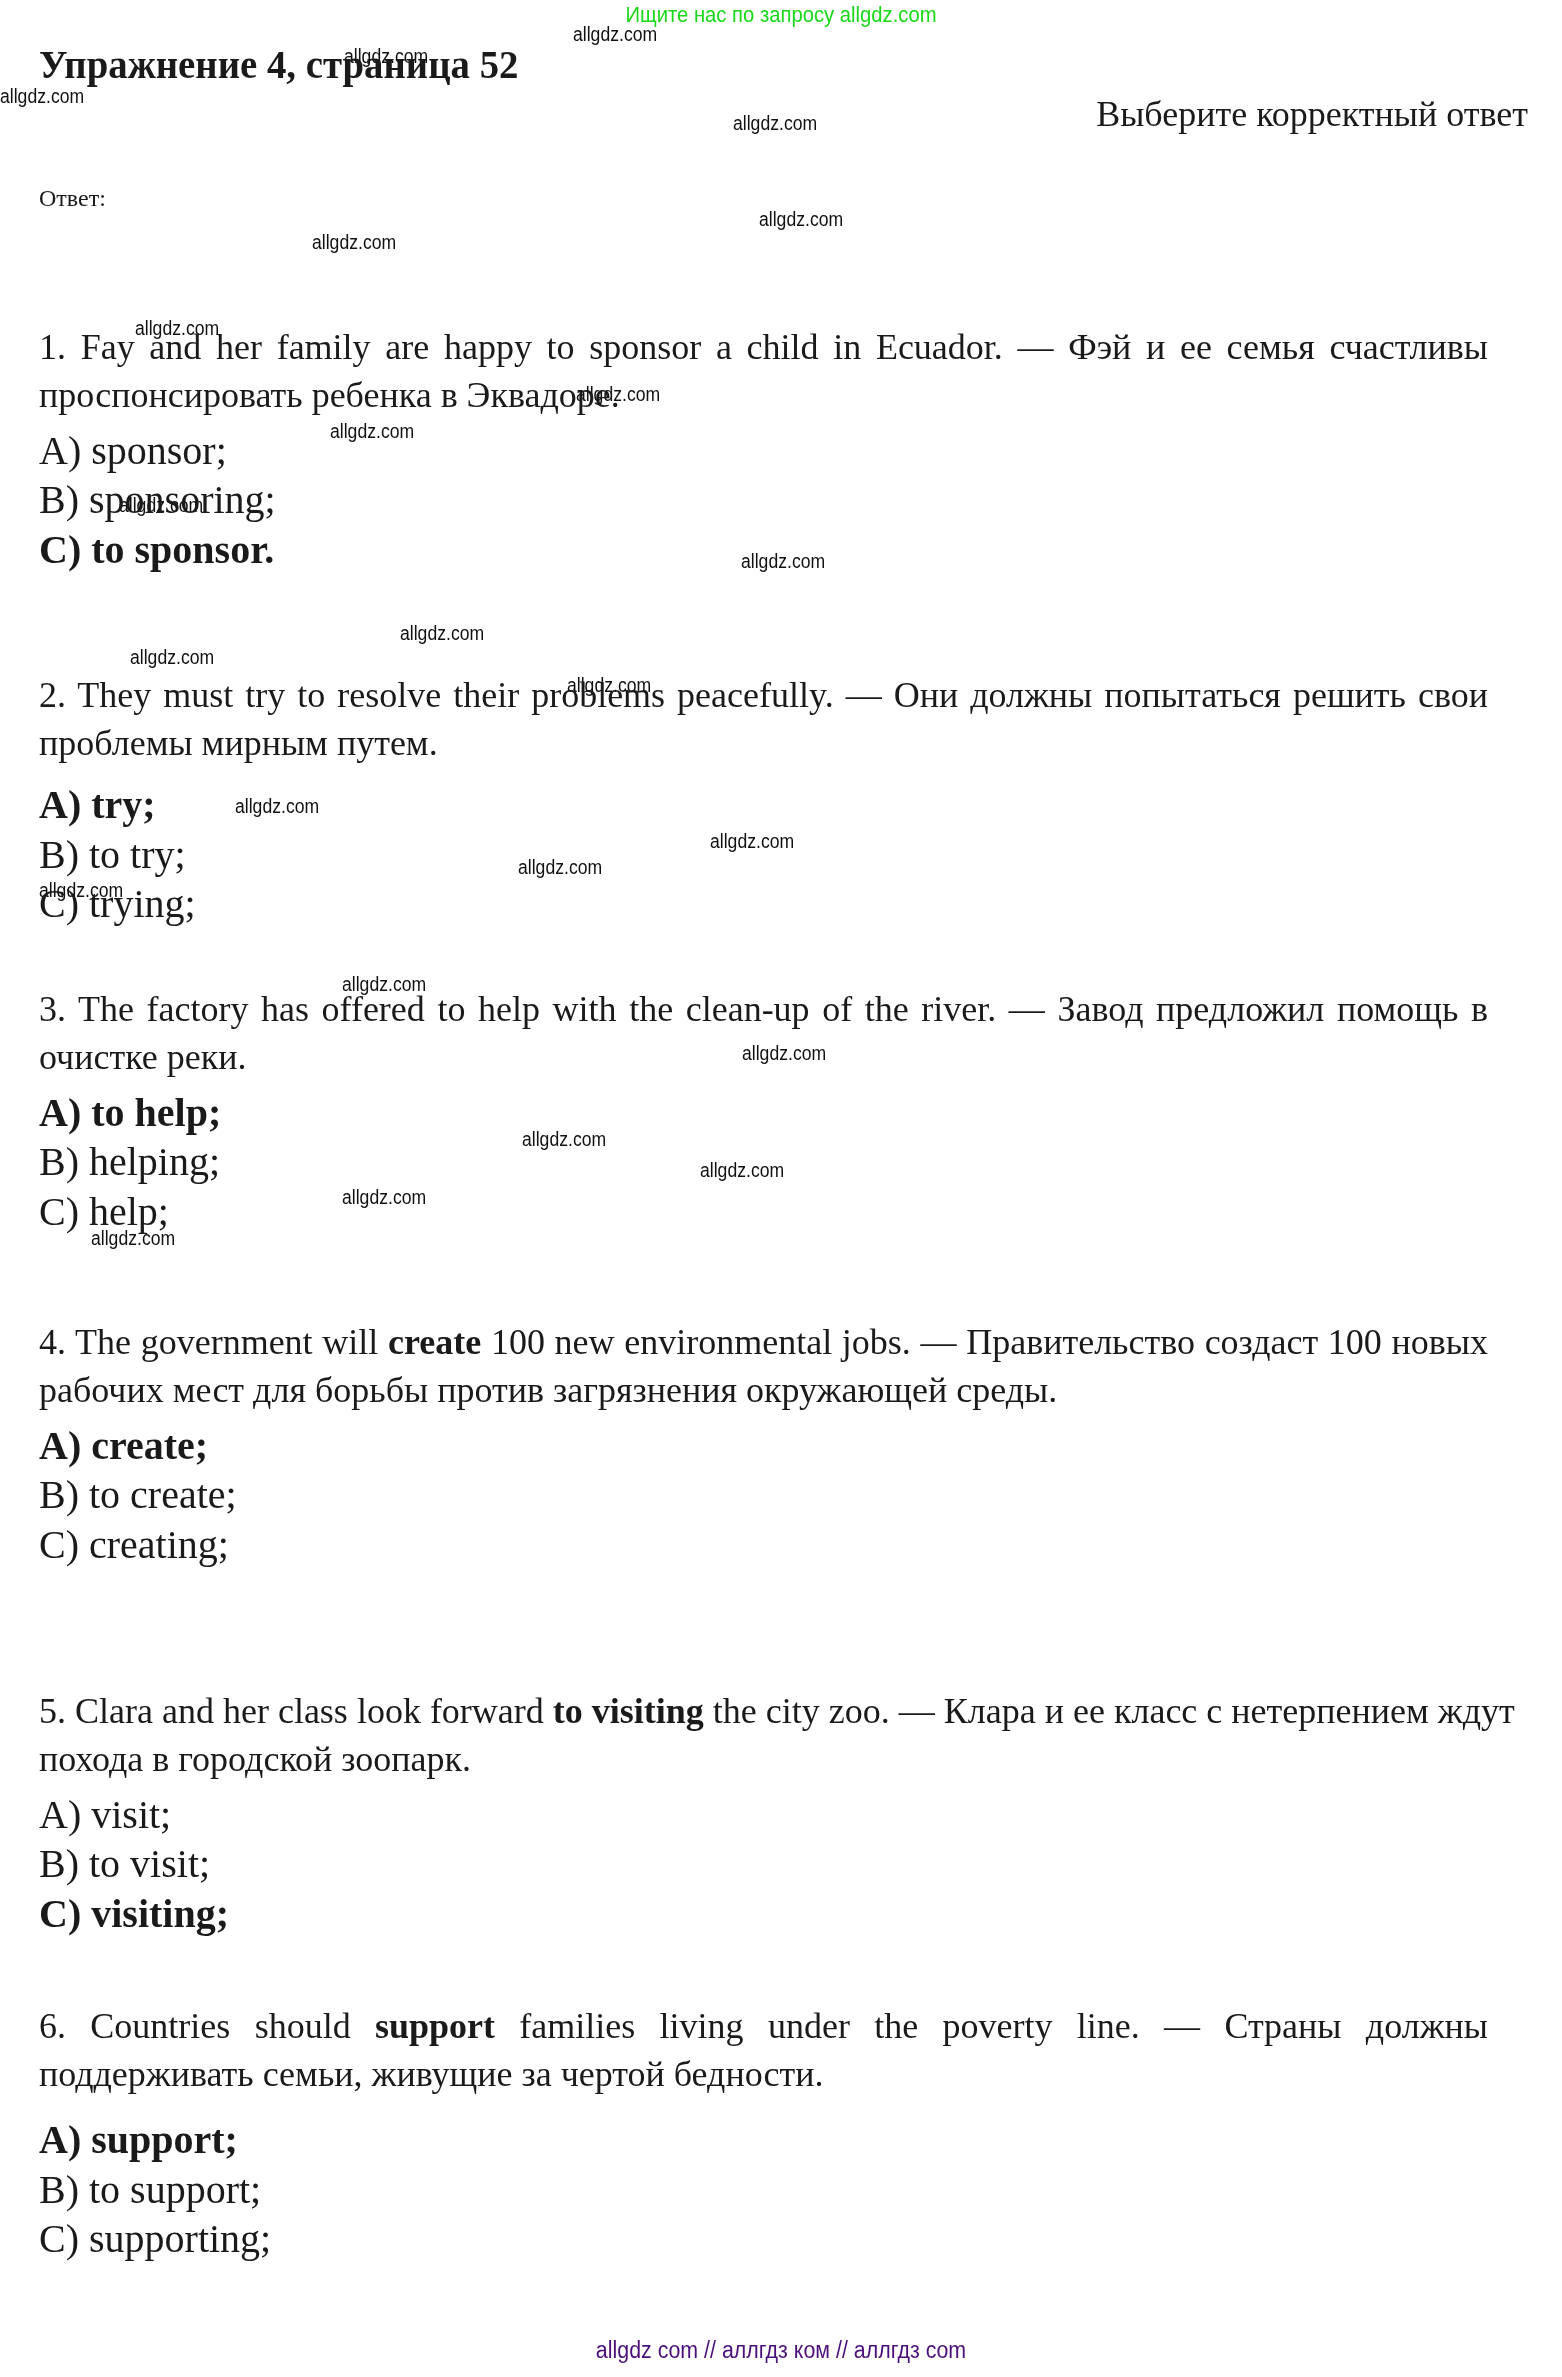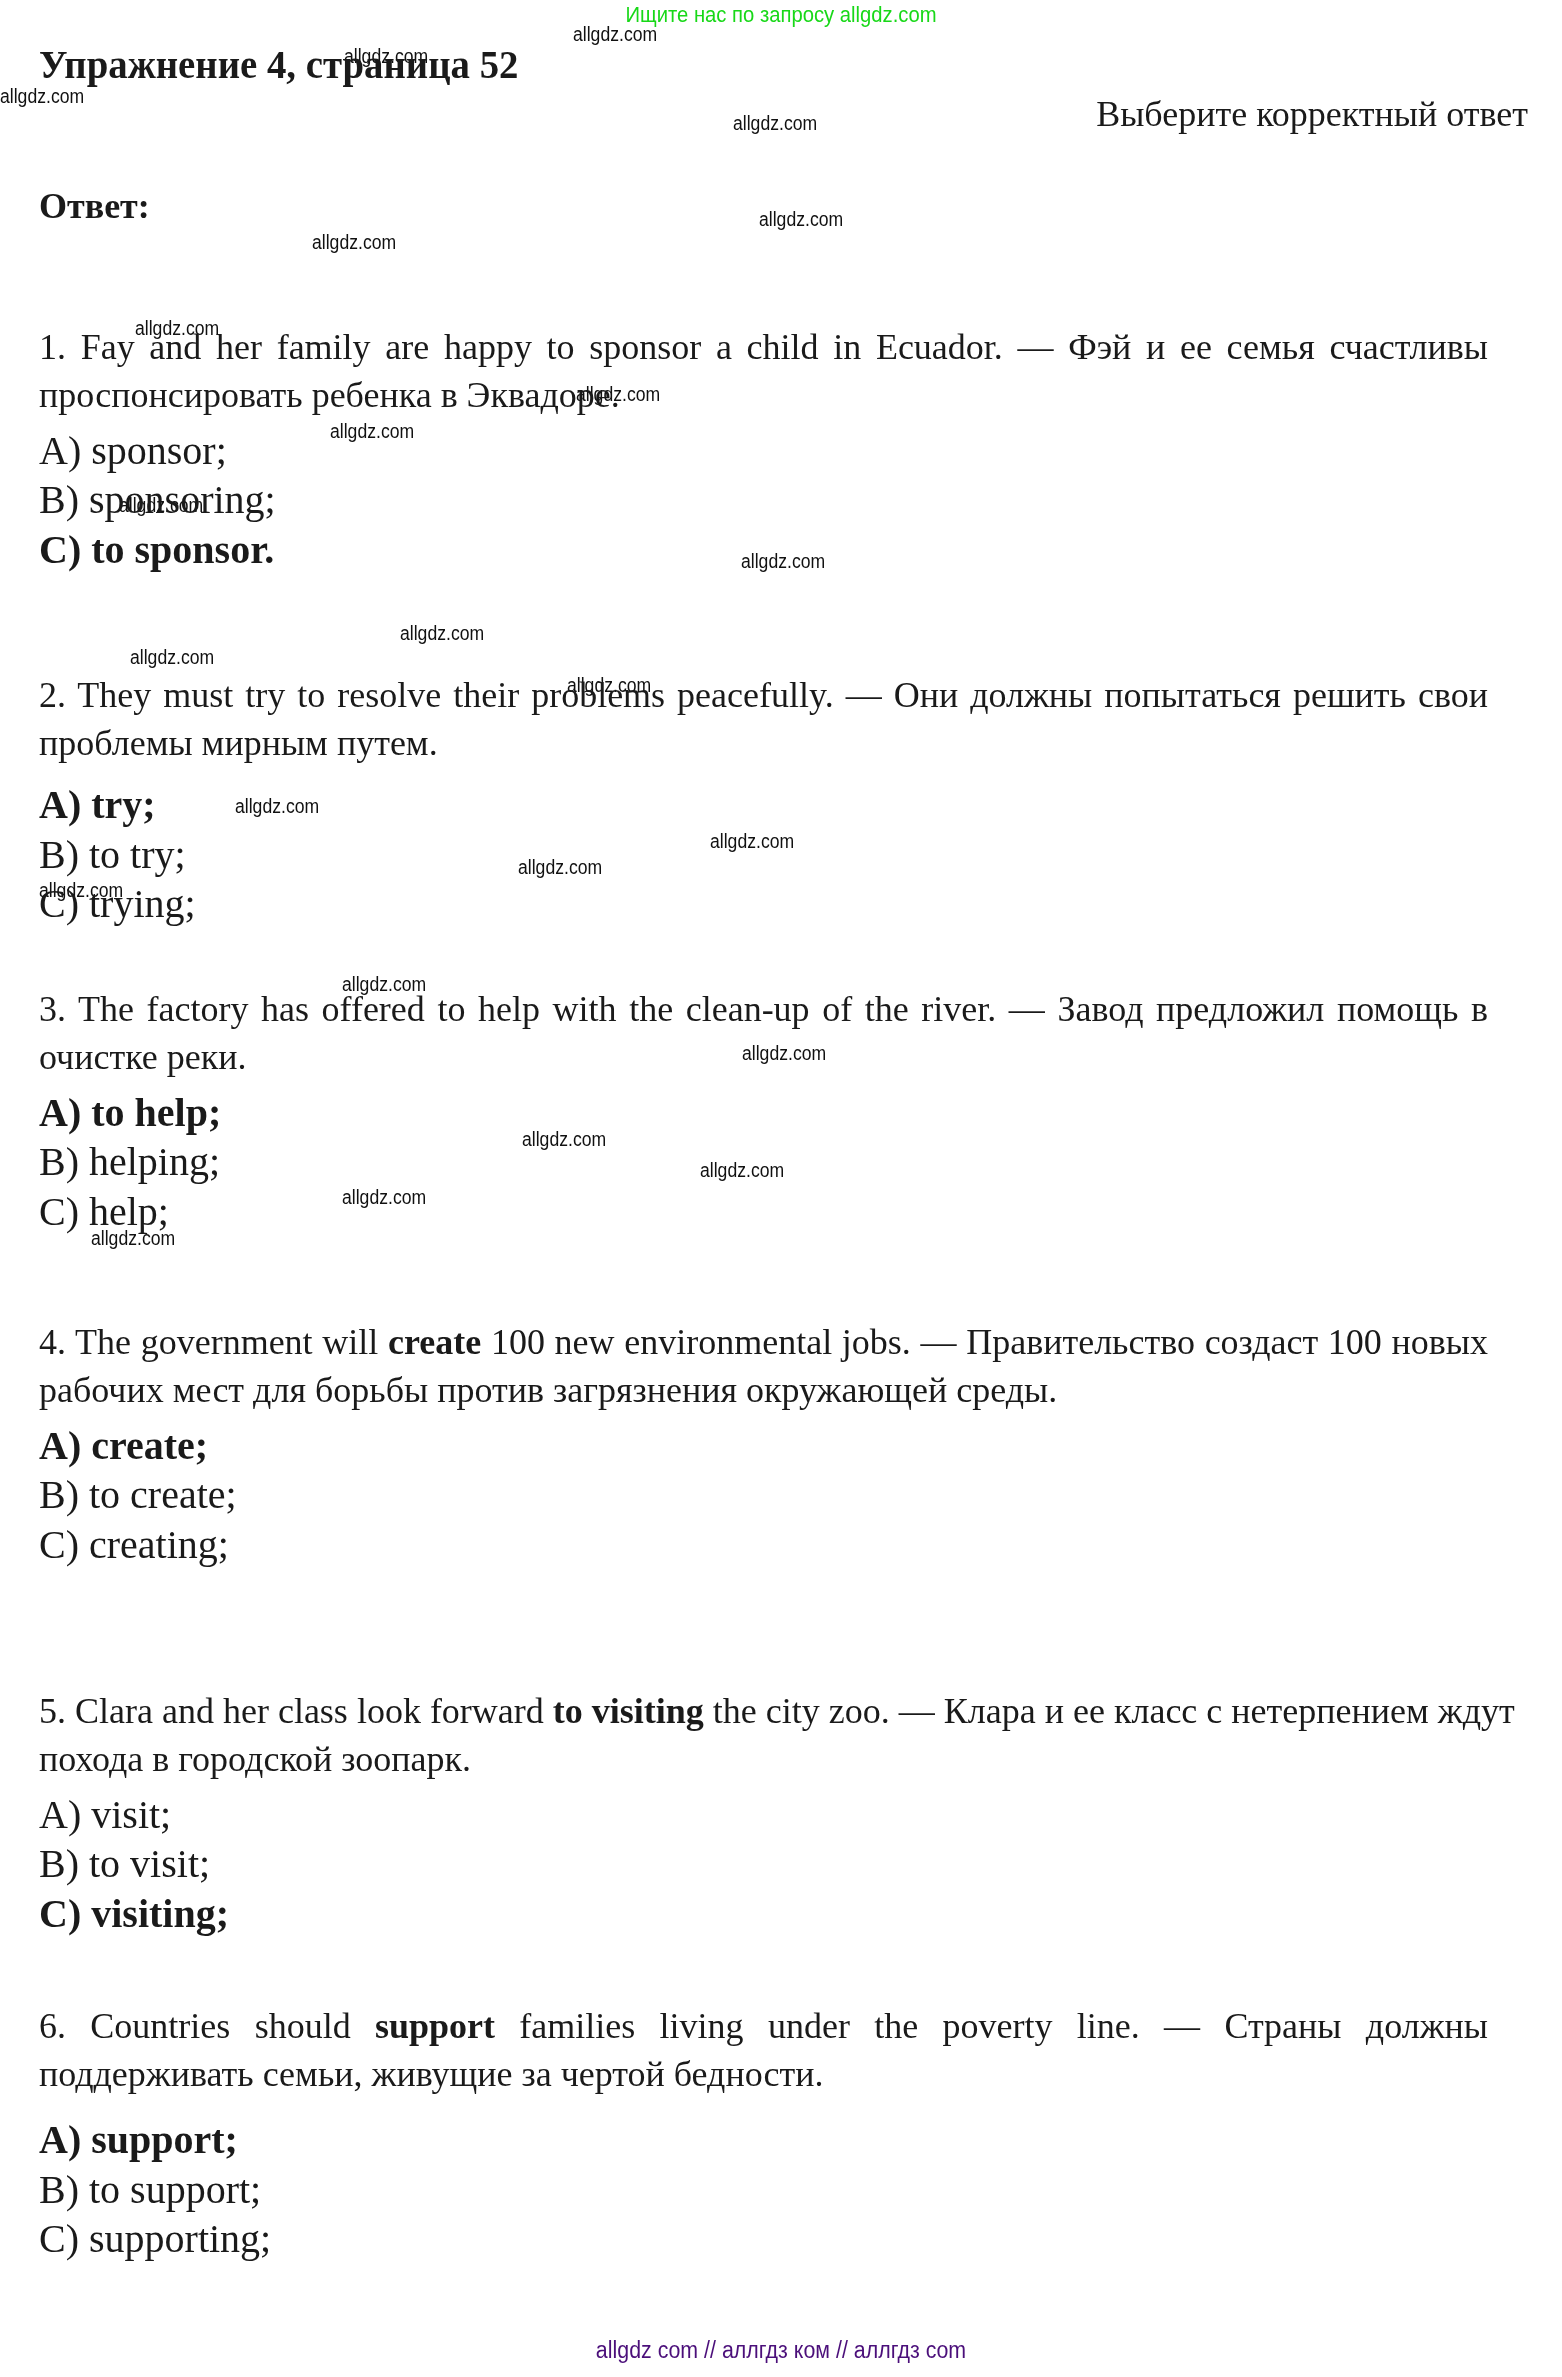--- a/index.html
+++ b/index.html
@@ -69,27 +69,26 @@
   }
   .ex-subtitle {
     font-size: 36px;
     line-height: 1.15;
     margin: 8px 0 0 0;
     white-space: nowrap;
     text-align: right;
   }
 
   .answer-label {
-    font-size: 36px;
+    font-size: 24px;
     margin: 0;
     position: absolute;
     left: 39px;
     top: 185px;
     white-space: nowrap;
-    font-weight: bold;
   }
 
   
   .q-block {
     position: absolute;
     left: 39px;
     width: 1489px;
   }
   .q-sentence {
     font-size: 36px;

